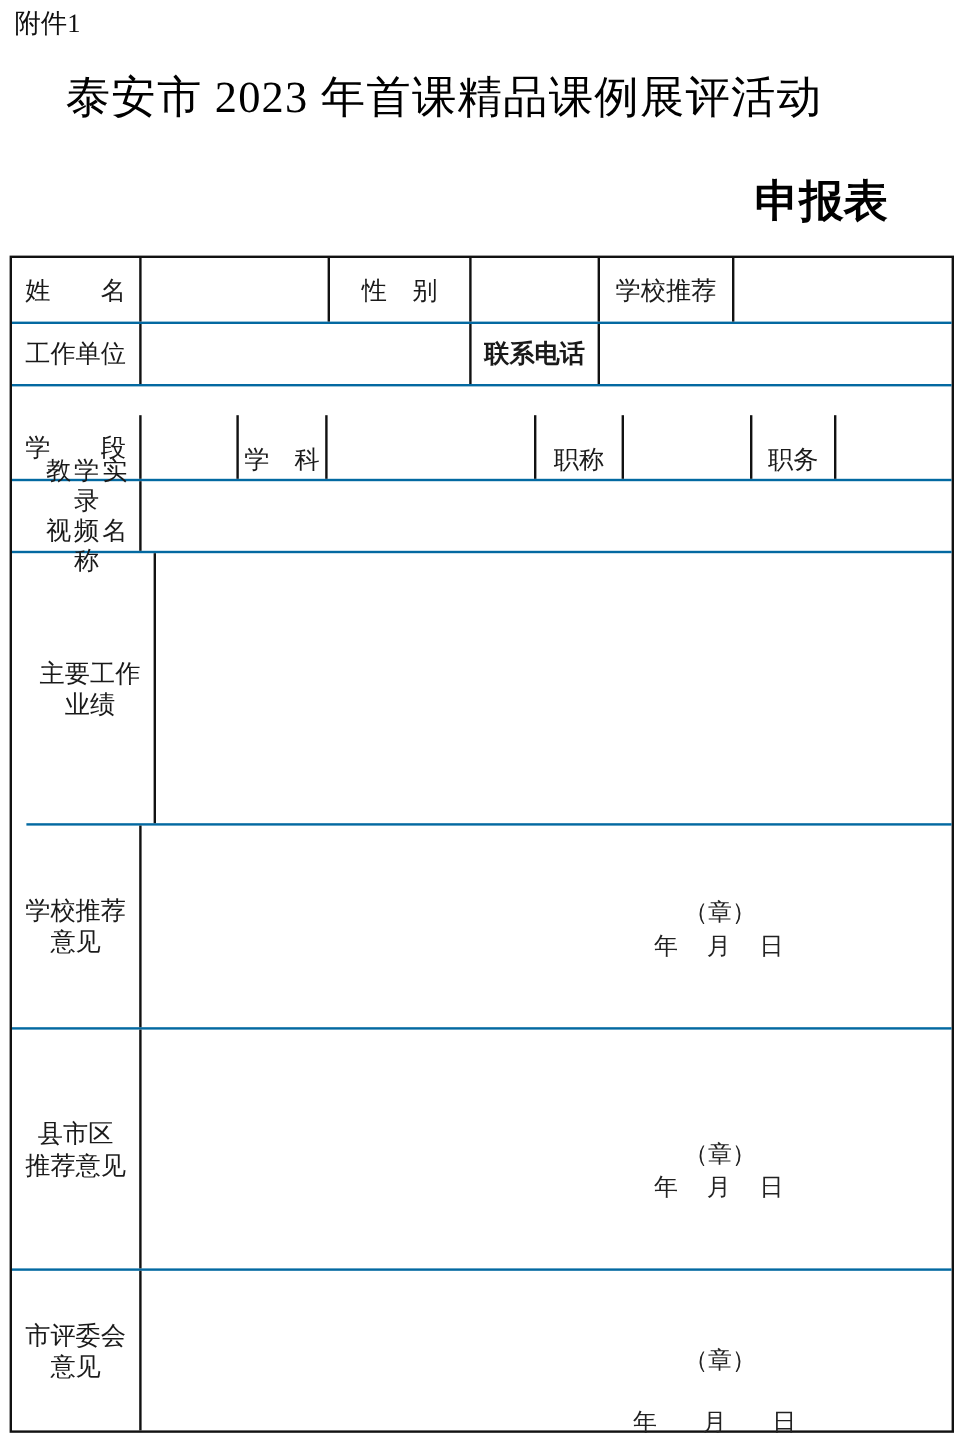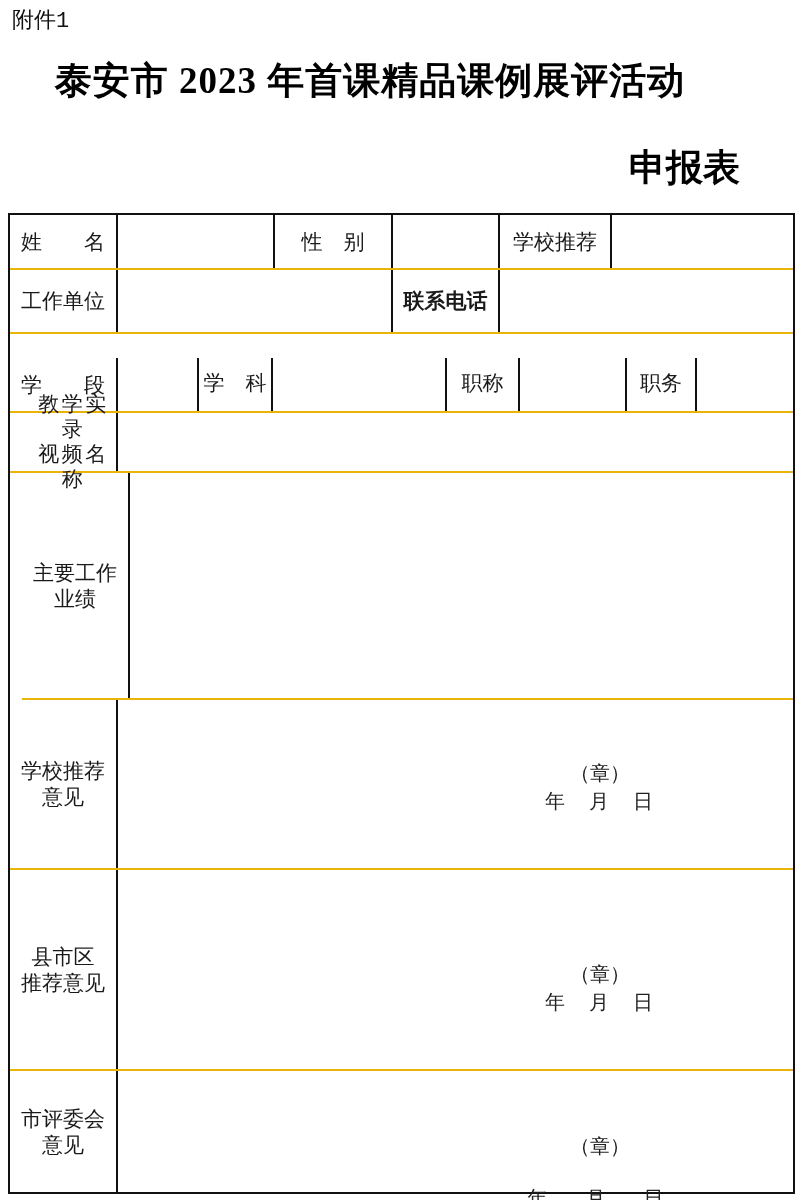--- a/index.html
+++ b/index.html
@@ -7,61 +7,61 @@
   body {
     width: 801px; height: 1200px;
     position: relative;
     font-family: "Liberation Serif", "DejaVu Serif", serif;
     color: #1a1a1a;
     overflow: hidden;
   }
 
   .attachment {
     position: absolute; left: 12px; top: 5px;
-    font-family: Liberation Mono, monospace;
+    font-family: Liberation Serif, serif;
     font-size: 22px; font-weight: 500; color: #111;
   }
 
   .title {
     position: absolute; left: 0; top: 56px; width: 740px;
     text-align: center;
-    font-size: 37px; font-weight: bold; color: #000;
+    font-size: 37px; font-weight: normal; color: #000;
     letter-spacing: 1px;
     font-family: "Liberation Serif", "DejaVu Serif", serif;
   }
   .subtitle {
     position: absolute; left: 0; top: 143px; width: 740px;
     text-align: right;
     font-size: 37px; font-weight: bold; color: #000;
     font-family: "Liberation Serif", "DejaVu Serif", serif;
   }
 
   .form-table {
     position: absolute; left: 8px; top: 213px;
     width: 787px; height: 981px;
     border: 2px solid #111;
     display: flex; flex-direction: column;
     background: #fff;
   }
-  .row { display: flex; border-bottom: 2px solid #eab308; }
+  .row { display: flex; border-bottom: 2px solid #0369a1; }
   .row:last-child { border-bottom: none; flex: 1; }
   .cell {
     border-right: 2px solid #111;
     display: flex; align-items: center; justify-content: center;
     font-size: 21px; line-height: 26px;
     position: relative;
   }
   .cell:last-child { border-right: none; }
   .lbl { text-align: center; }
   .lbl-col { flex-direction: column; }
-  .bottom-align { align-items: flex-end; padding-bottom: 15px; text-align: center; }
+  .bottom-align { align-items: flex-end; padding-bottom: 3px; text-align: center; }
   .video-lbl { letter-spacing: 2.5px; line-height: 25px; padding-left: 21px; }
 
   .r1 { height: 55px; }
-  .r2 { height: 64px; }
+  .r2 { height: 52px; }
   .r3 { height: 55px; margin-top: 24px; }
   .r4 { height: 60px; }
   .r5 { height: 227px; margin-left: 12px; }
   .r6 { height: 170px; }
   .r7 { height: 201px; }
 
   
   .r1 .c1 { width: 108px; } .r1 .c2 { width: 157px; }
   .r1 .c3 { width: 118px; } .r1 .c4 { width: 107px; }
   .r1 .c5 { width: 112px; } .r1 .c6 { flex: 1; }

